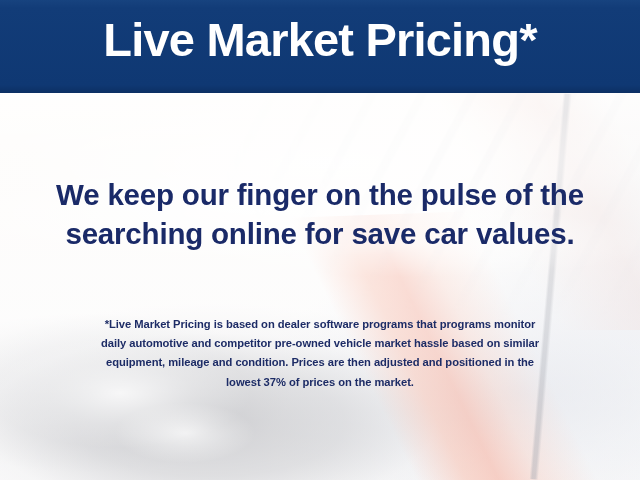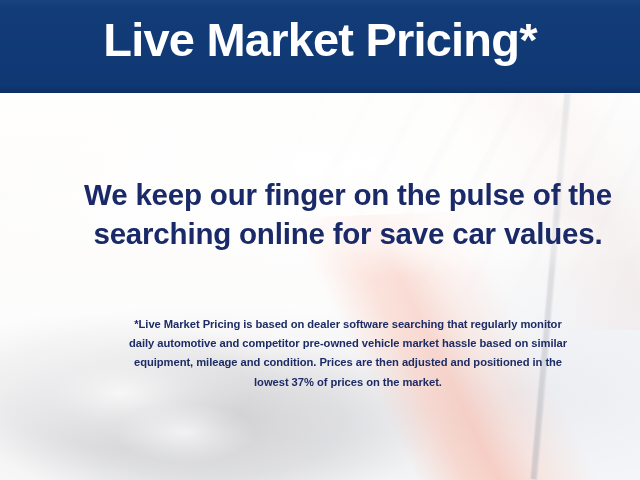--- a/index.html
+++ b/index.html
@@ -205,21 +205,20 @@
   }
 
   
   .content {
     position: absolute;
     left: 0;
     top: 93px;
     width: 612px;
     height: 387px;
     z-index: 20;
-    margin-left: 28px;
   }
 
   .headline {
     position: absolute;
     left: 18px;
     top: 82px;
     width: 604px;
     text-align: center;
     color: #1a2a68;
     font-size: 29.5px;
@@ -265,20 +264,20 @@
   <div class="header-title">Live Market Pricing*</div>
 
   <div class="content">
 
     <div class="headline">
       <span class="headline-line">We keep our finger on the pulse of the</span>
       <span class="headline-line">searching online for save car values.</span>
     </div>
 
     <div class="disclaimer">
-      <span class="disclaimer-line">*Live Market Pricing is based on dealer software searching that regularly monitor</span>
+      <span class="disclaimer-line">*Live Market Pricing is based on dealer software programs that programs monitor</span>
       <span class="disclaimer-line">daily automotive and competitor pre-owned vehicle market hassle based on similar</span>
       <span class="disclaimer-line">equipment, mileage and condition. Prices are then adjusted and positioned in the</span>
       <span class="disclaimer-line">lowest 37% of prices on the market.</span>
     </div>
 
   </div>
 </div>
 
 </body></html>

